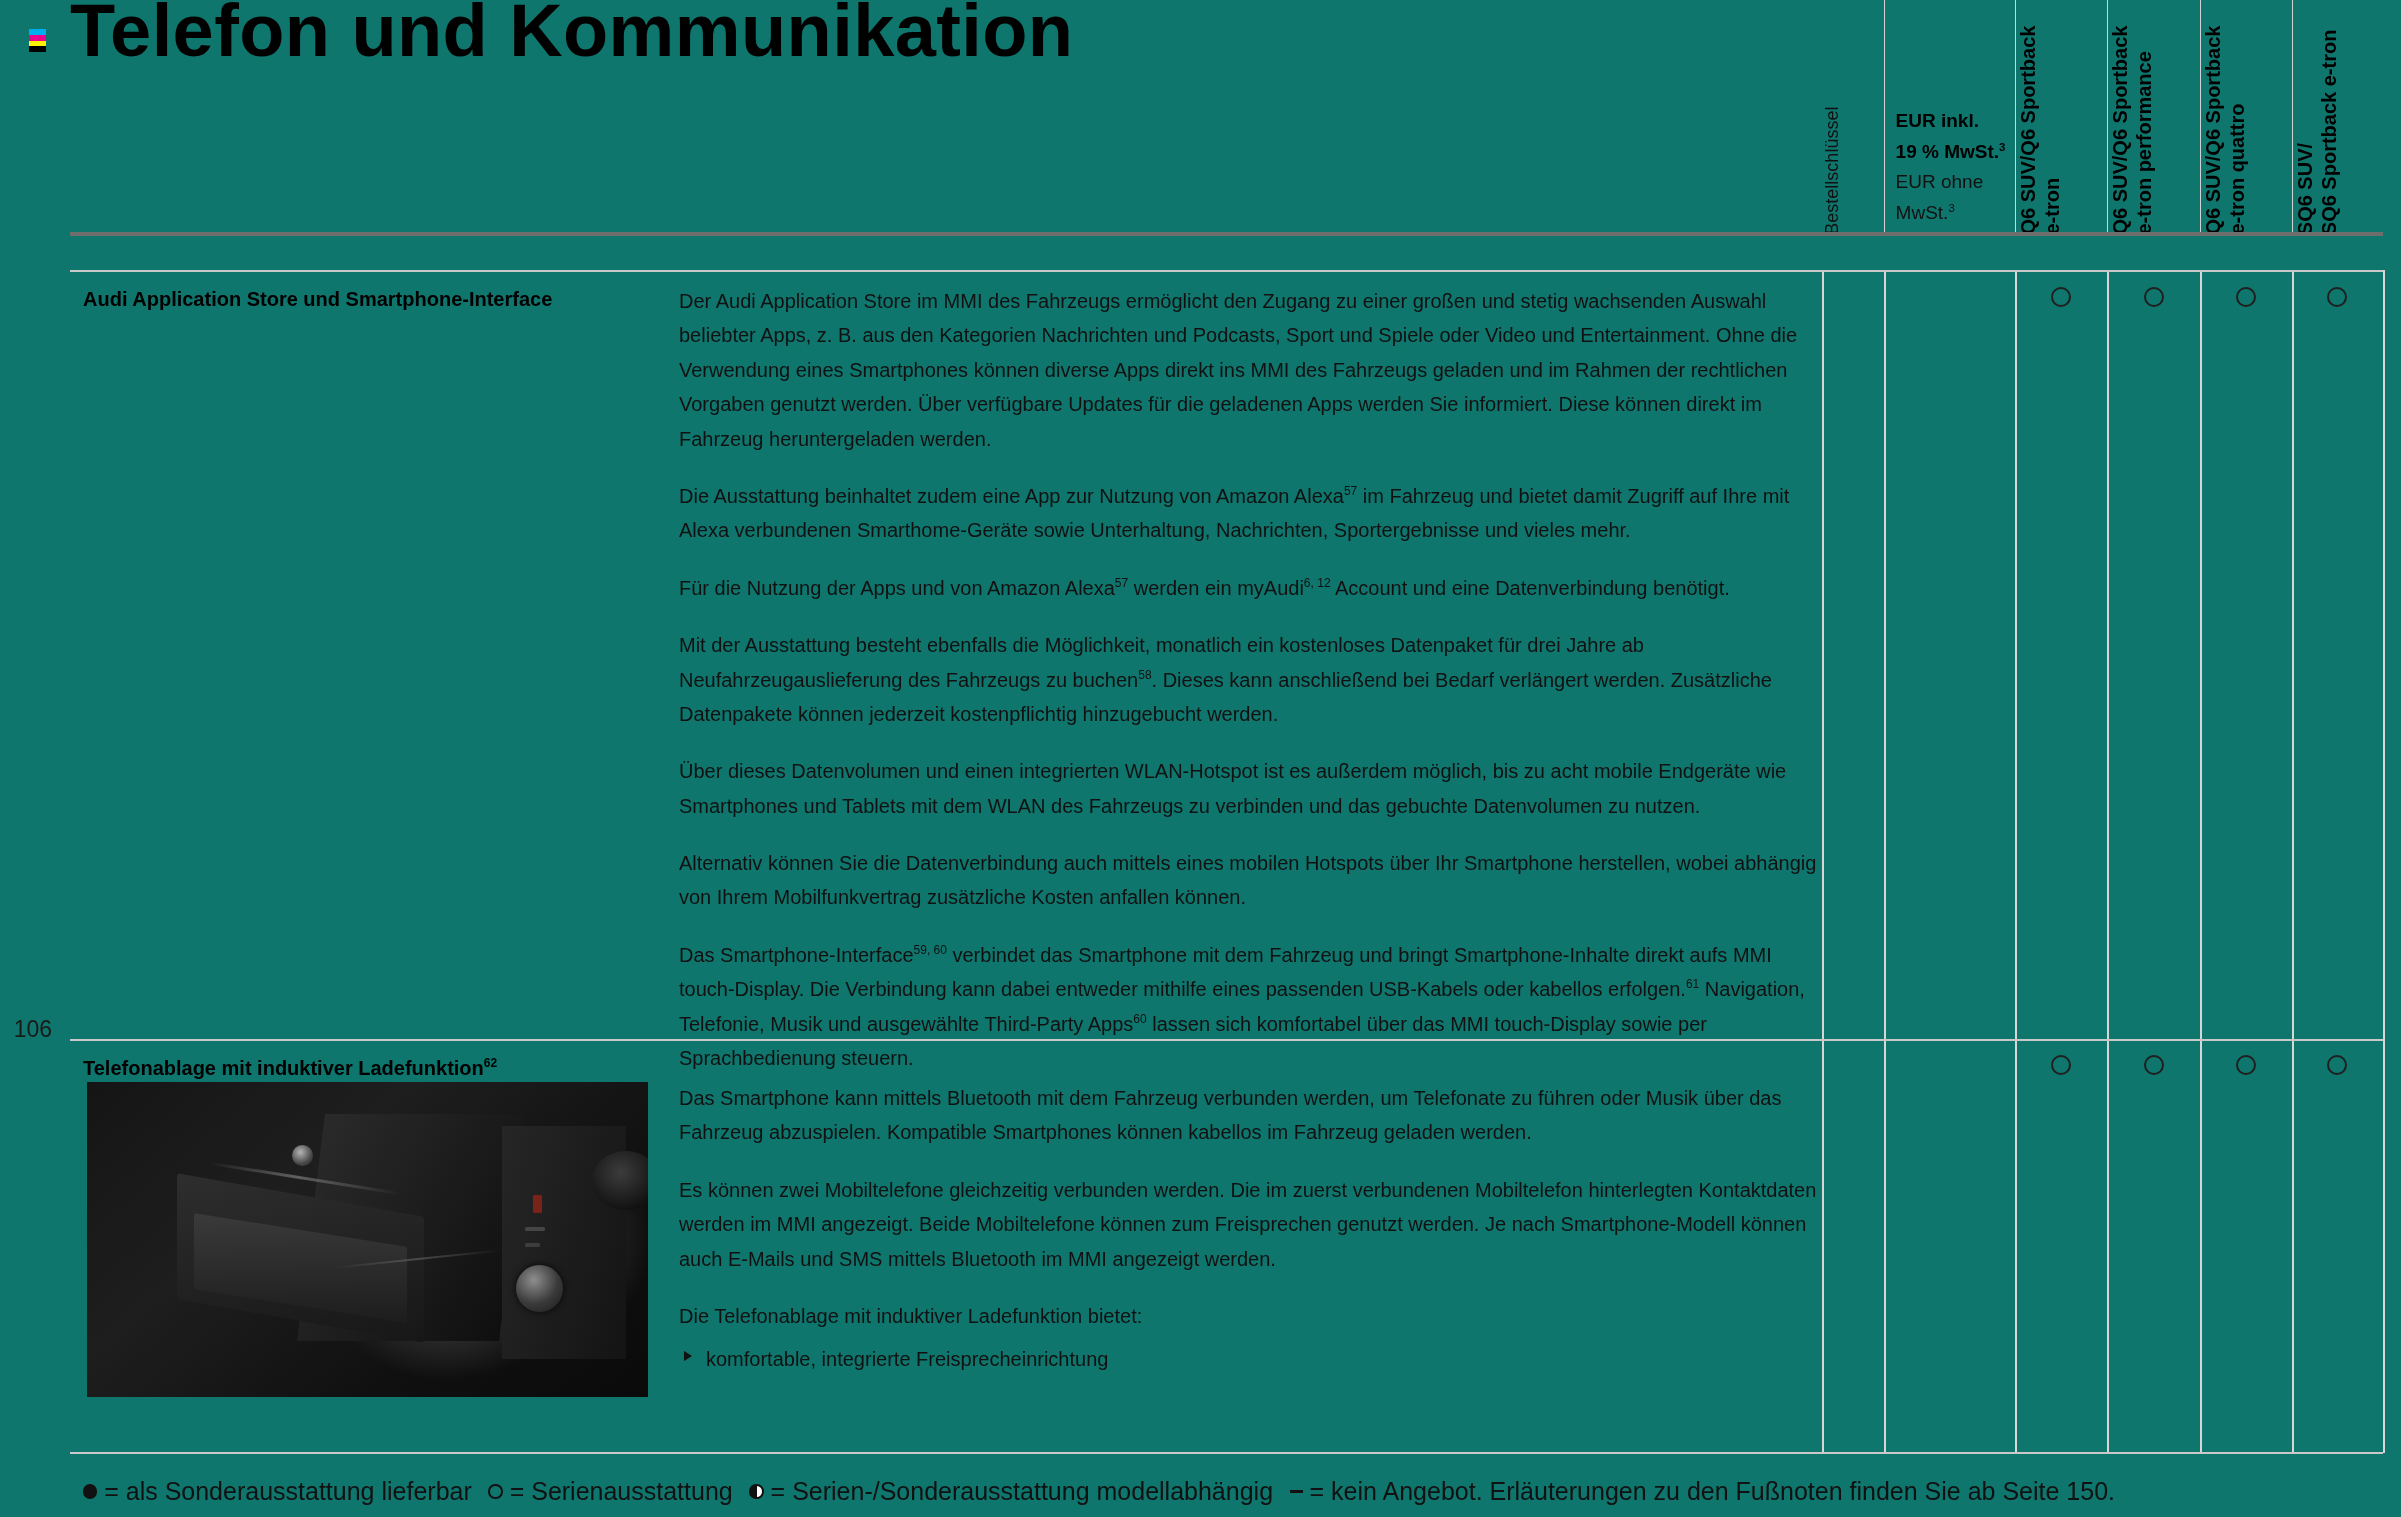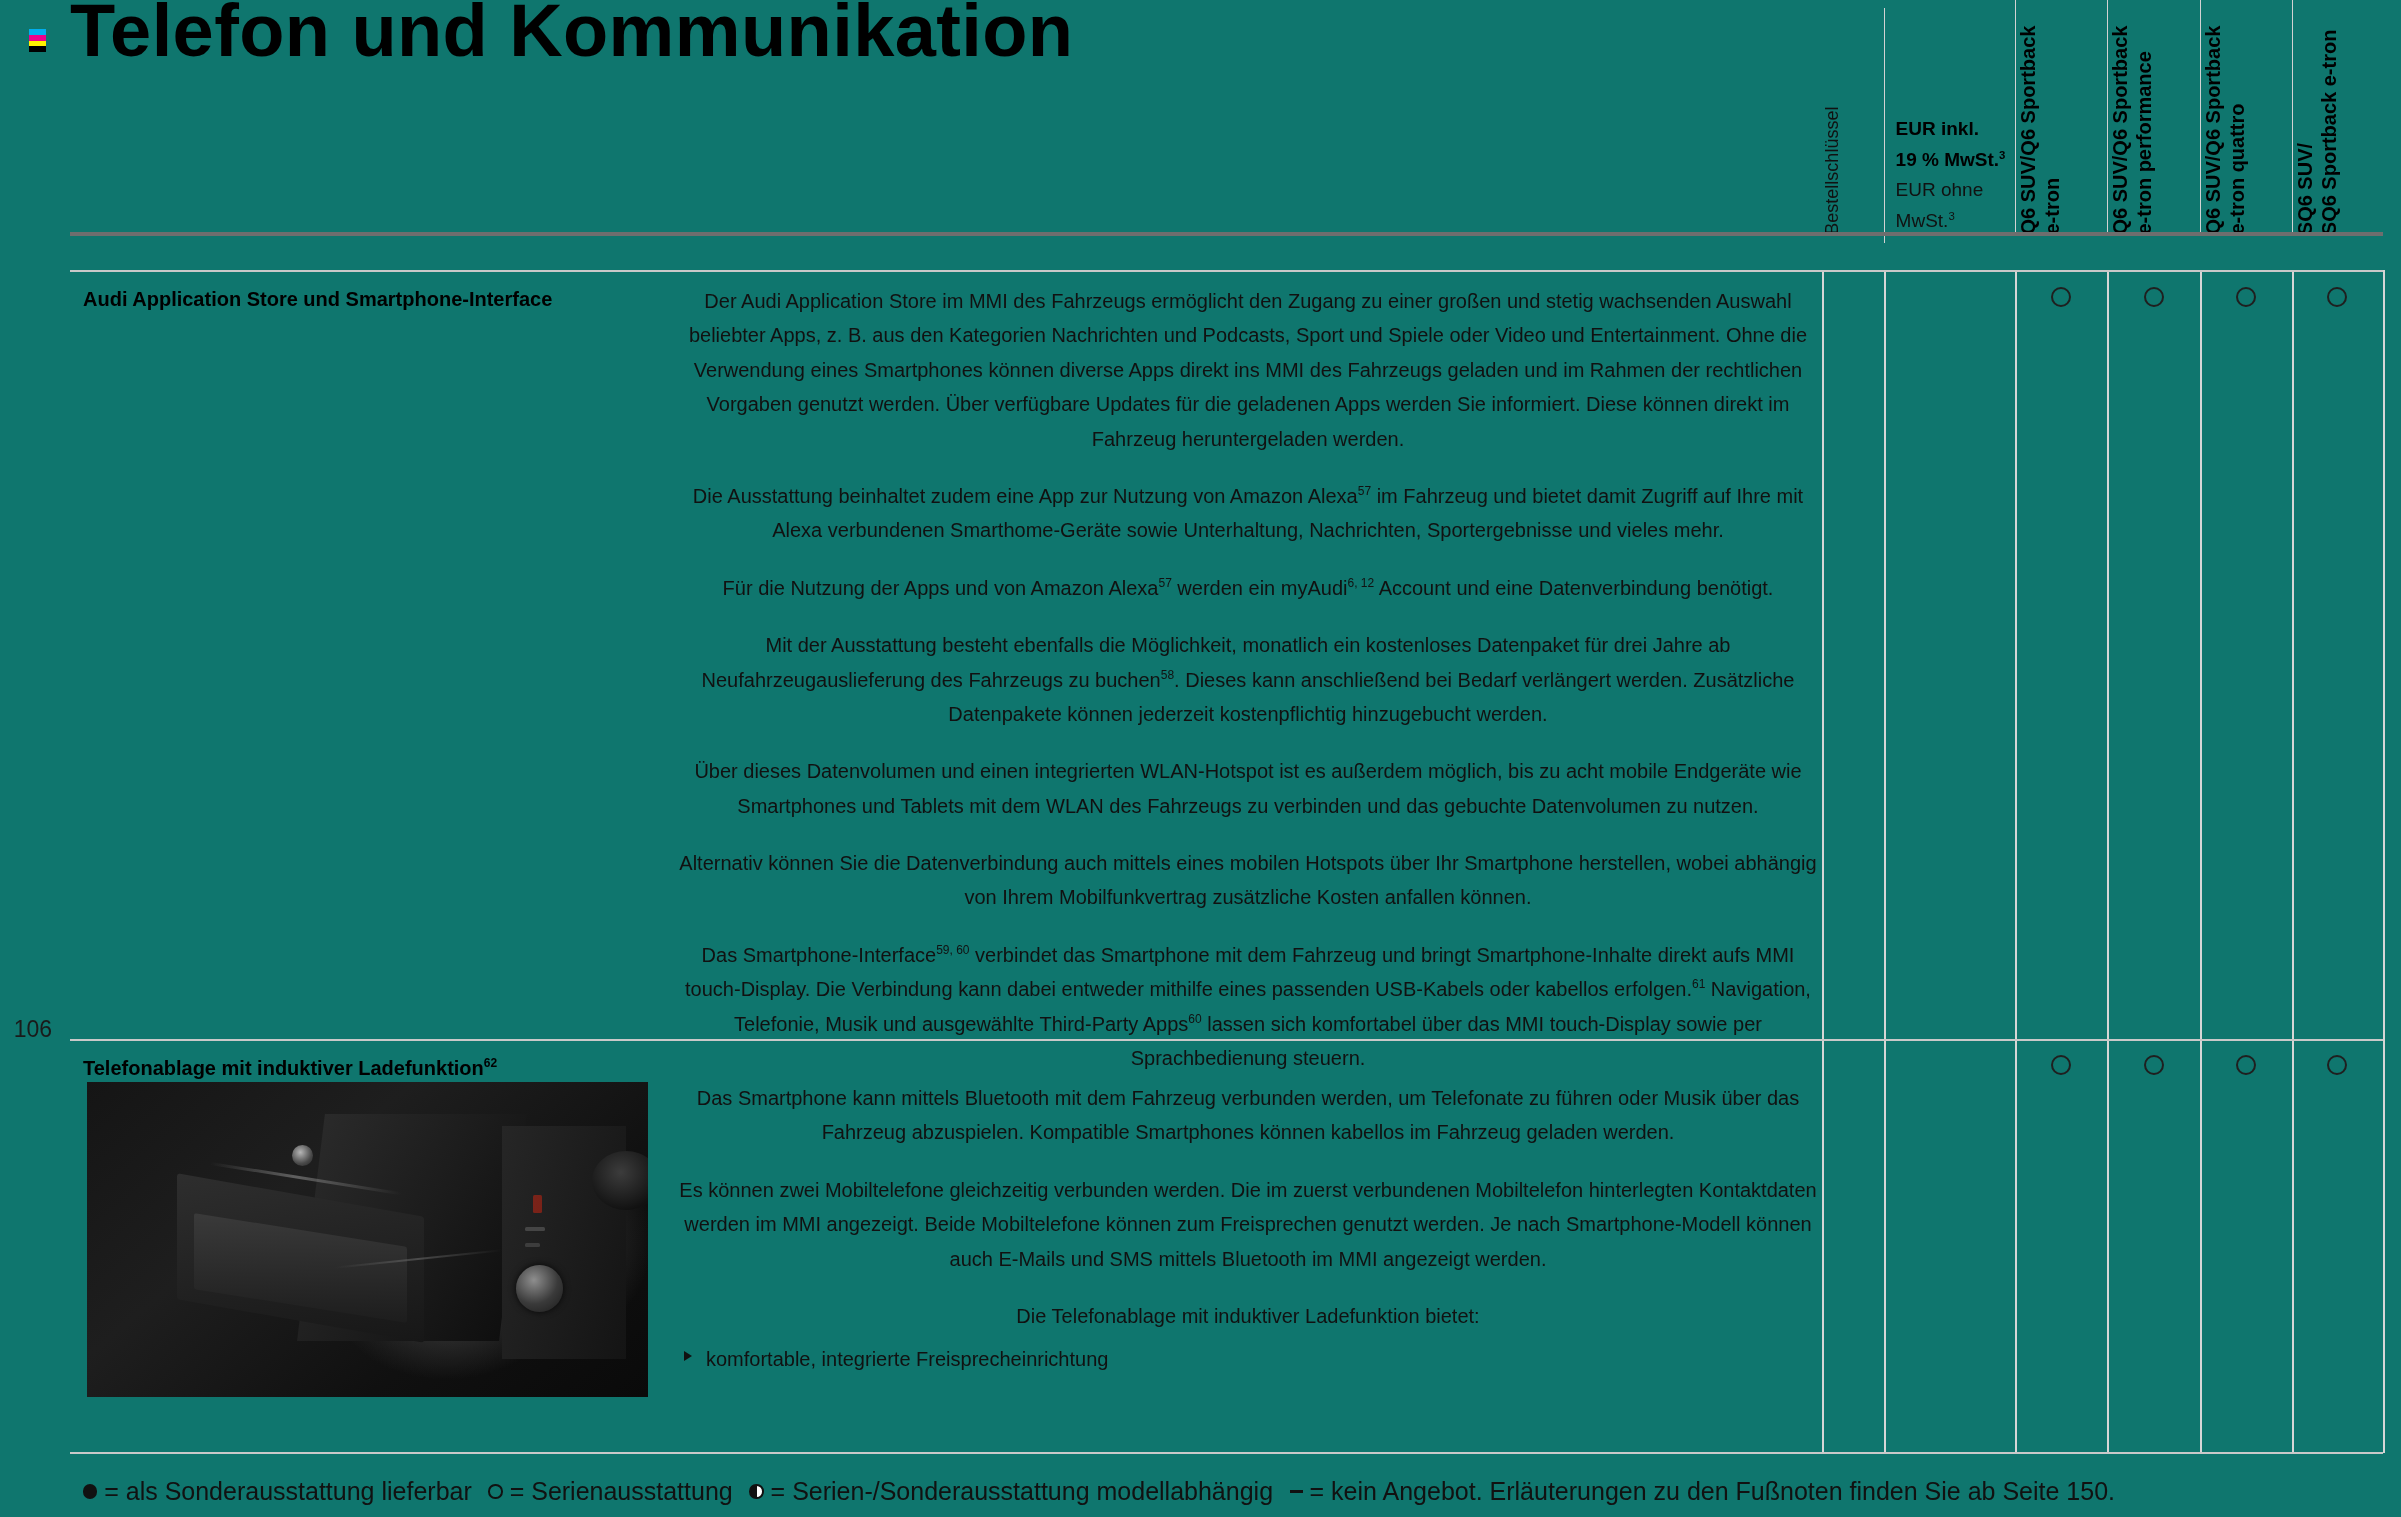--- a/index.html
+++ b/index.html
@@ -134,21 +134,21 @@
   .body-col {
     position: absolute;
     left: 679px;
     width: 1138px;
   }
   .body-col p {
     font-size: 20px;
     line-height: 1.72;
     color: #111;
     margin: 0 0 23px 0;
-    text-align: center;
+    text-align: left;
   }
   .body-col p.tight { margin-bottom: 9px; }
   .body-col p sup { font-size: 12px; vertical-align: super; }
 
   .bullets { list-style: none; margin: 0; padding: 0; }
   .bullets li {
     font-size: 20px;
     line-height: 1.72;
     color: #111;
     margin: 0 0 13px 0;
@@ -301,21 +301,21 @@
   <div class="page-title">Telefon und Kommunikation</div>
 
   <div class="page-number">106</div>
 
   <div class="head-zone">
 
     <div class="head-cell no-border" style="left:0px; width:62px;">
       <div class="vert-label vert-thin" style="padding:0 0 7.6px 20px;">Bestellschlüssel</div>
     </div>
 
-    <div class="head-cell" style="left:62px; width:144px;margin-top:8px;">
+    <div class="head-cell" style="left:62px; width:144px;">
       <div class="eur-block">
         <div class="eur-line-b"><span>EUR inkl.</span></div>
         <div class="eur-line-b"><span>19 % MwSt.</span><sup>3</sup></div>
         <div class="eur-line-n"><span>EUR ohne</span></div>
         <div class="eur-line-n"><span>MwSt.</span><sup>3</sup></div>
       </div>
     </div>
 
     <div class="head-cell" style="left:193px; width:93px;">
       <div class="vert-label vert-bold" style="padding:0 0 7.6px 16.7px;">

